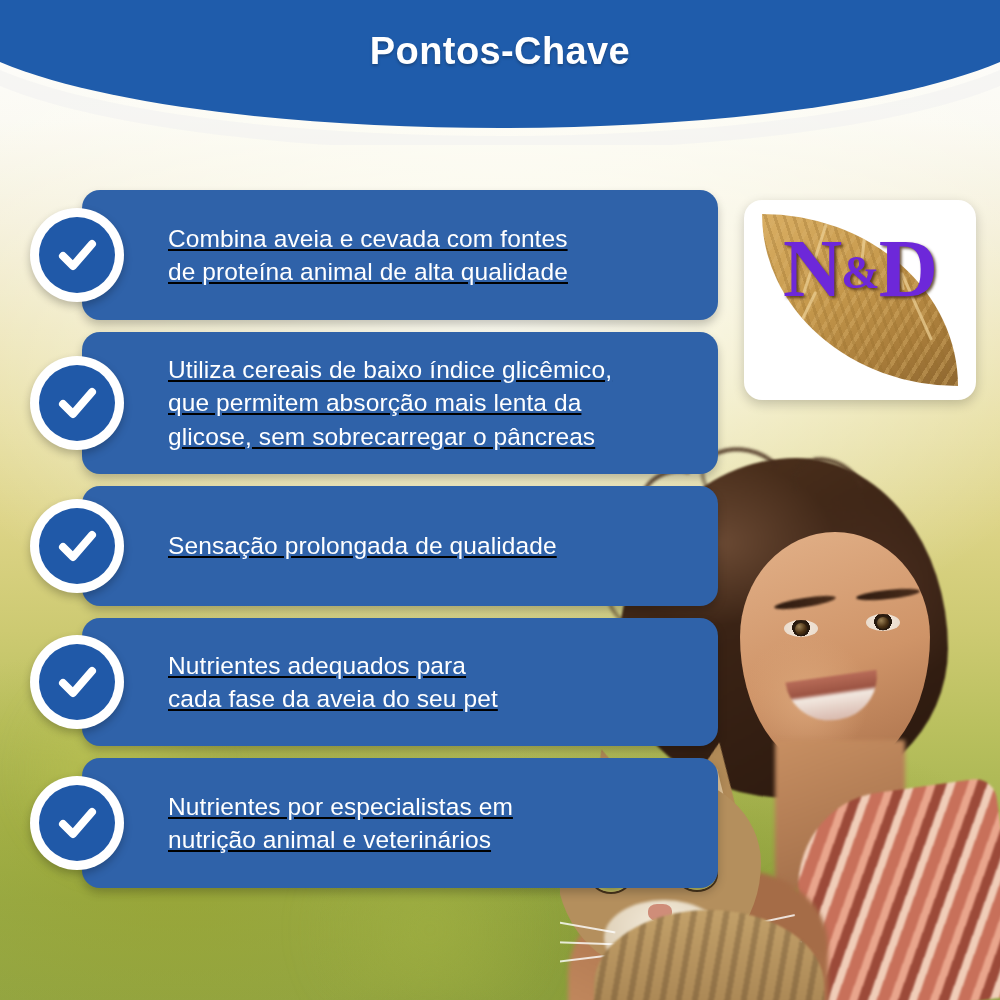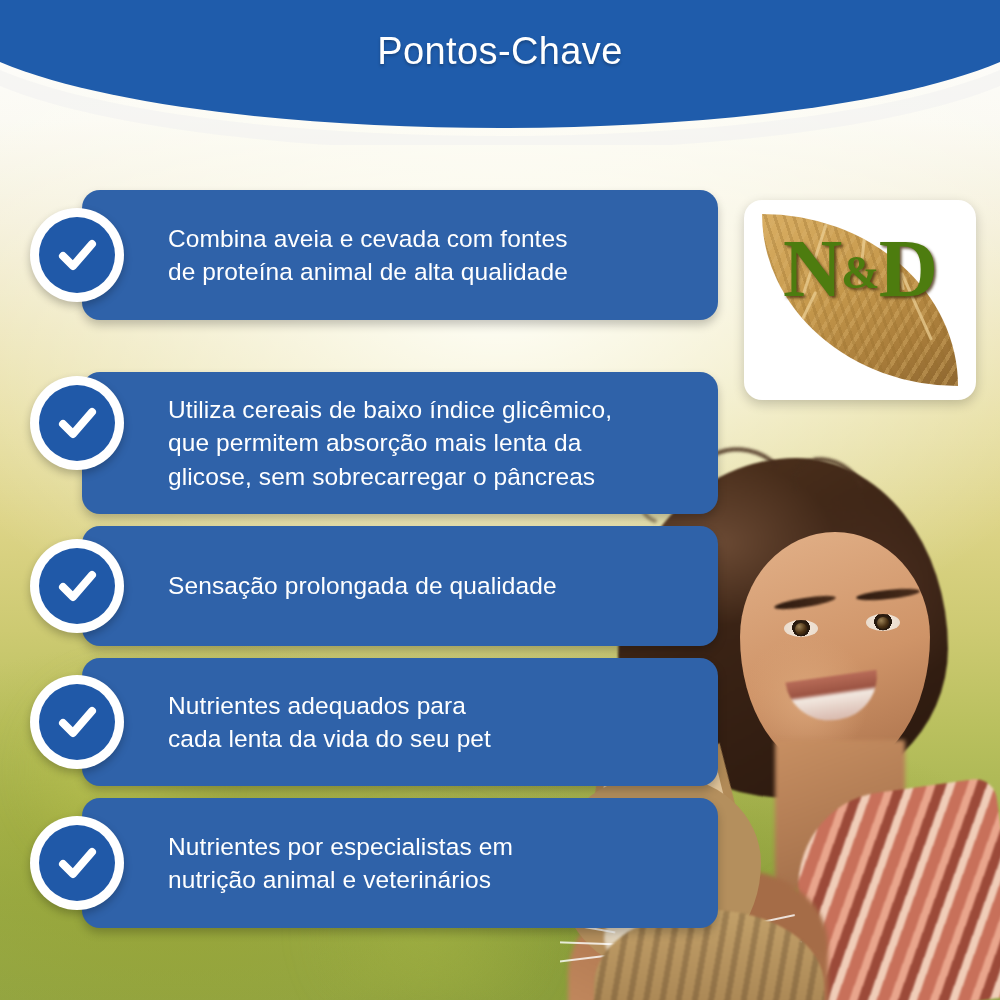--- a/index.html
+++ b/index.html
@@ -156,30 +156,30 @@
   }
 
   
   #header-banner{
     position:absolute; top:0; left:0; width:1000px; height:145px; z-index:5;
   }
 
   #page-title{
     position:absolute; top:30px; left:0; width:1000px; z-index:6;
     text-align:center; color:#ffffff;
-    font-size:38px; font-weight:normal; letter-spacing:.4px;
+    font-size:38px; font-weight:bold; letter-spacing:.4px;
     text-shadow:0 2px 3px rgba(0,0,0,.25);
   }
 
   
   #bullet-list{
     position:absolute; left:0; top:190px; width:760px; z-index:4;
   }
   .bullet-row{
-    position:relative; margin-bottom:12px; display:flex; align-items:center;
+    position:relative; margin-bottom:12px; display:flex; align-items:center;text-decoration:underline;
   }
   .pill{
     margin-left:82px; width:636px; min-height:96px;
     background:#2f62a9; border-radius:18px;
     box-shadow:0 5px 10px rgba(0,0,0,.22);
     display:flex; align-items:center;
     padding:16px 22px 16px 86px;
   }
   .pill-text{
     color:#ffffff; font-size:24.5px; line-height:1.36; letter-spacing:.1px;
@@ -193,21 +193,21 @@
     display:flex; align-items:center; justify-content:center;
   }
   .check-inner{
     width:76px; height:76px; border-radius:50%; background:#2059a8;
     display:flex; align-items:center; justify-content:center;
   }
   .check-inner svg{ display:block; }
 
   
   .row-1 .pill{ min-height:130px; }
-  .row-2 .pill{ min-height:142px;margin-top:40px; }
+  .row-2 .pill{ min-height:142px; }
   .row-3 .pill{ min-height:120px; }
   .row-4 .pill{ min-height:128px; }
   .row-5 .pill{ min-height:130px; }
 
   
   #logo-badge{
     position:absolute; left:744px; top:200px; width:232px; height:200px;
     background:#ffffff; border-radius:18px; z-index:6;
     box-shadow:0 4px 12px rgba(0,0,0,.20);
     display:flex; align-items:center; justify-content:center;
@@ -222,21 +222,21 @@
       linear-gradient(150deg,#d9ae63 0%, #c79a4d 40%, #a87c3a 75%, #8d6630 100%);
     overflow:hidden;
   }
   .leaf-wheat{
     position:absolute; width:3px; height:74px; background:rgba(235,205,145,.75);
     transform-origin:bottom center; border-radius:2px; filter:blur(.3px);
   }
   #logo-nd{
     position:absolute; left:0; right:0; top:16px; text-align:center;
     font-family:"Liberation Serif", serif; font-weight:bold;
-    font-size:82px; line-height:.95; color:#4d7c0f;
+    font-size:82px; line-height:.95; color:#6d28d9;
     text-shadow:2px 2px 3px rgba(70,45,15,.8);
     letter-spacing:-1px;
   }
   #logo-nd .amp{ font-size:46px; vertical-align:8px; }
   #logo-ribbon{
     position:absolute; left:10px; right:6px; top:112px; height:32px;
     background:linear-gradient(180deg,#2f6b3d 0%, #1f5630 60%, #174425 100%);
     display:flex; align-items:center; justify-content:center;
     box-shadow:0 2px 3px rgba(0,0,0,.35);
   }
@@ -346,21 +346,21 @@
         <svg width="46" height="46" viewBox="0 0 46 46">
           <path d="M9 24 L19 34 L38 12" fill="none" stroke="#ffffff" stroke-width="8" stroke-linecap="round" stroke-linejoin="round"></path>
         </svg>
       </div>
     </div>
   </div>
 
   <div class="bullet-row row-4">
     <div class="pill">
       <span class="pill-text">Nutrientes adequados para
-cada lenta da vida do seu pet</span>
+cada fase da aveia do seu pet</span>
     </div>
     <div class="check-badge">
       <div class="check-inner">
         <svg width="46" height="46" viewBox="0 0 46 46">
           <path d="M9 24 L19 34 L38 12" fill="none" stroke="#ffffff" stroke-width="8" stroke-linecap="round" stroke-linejoin="round"></path>
         </svg>
       </div>
     </div>
   </div>
 

